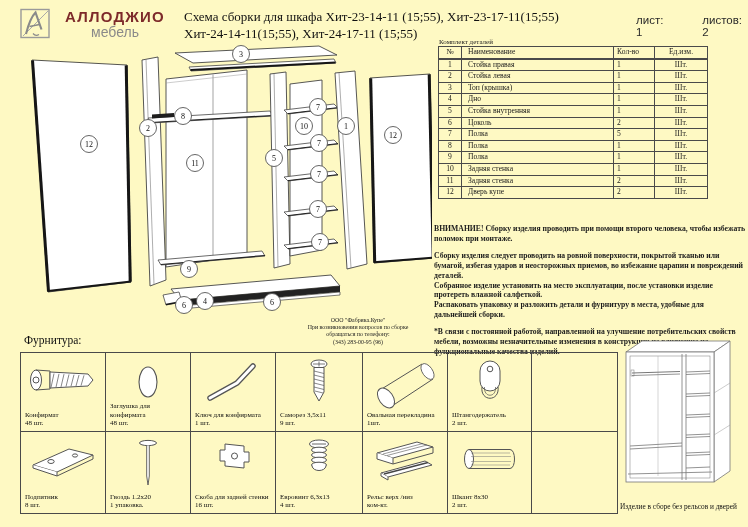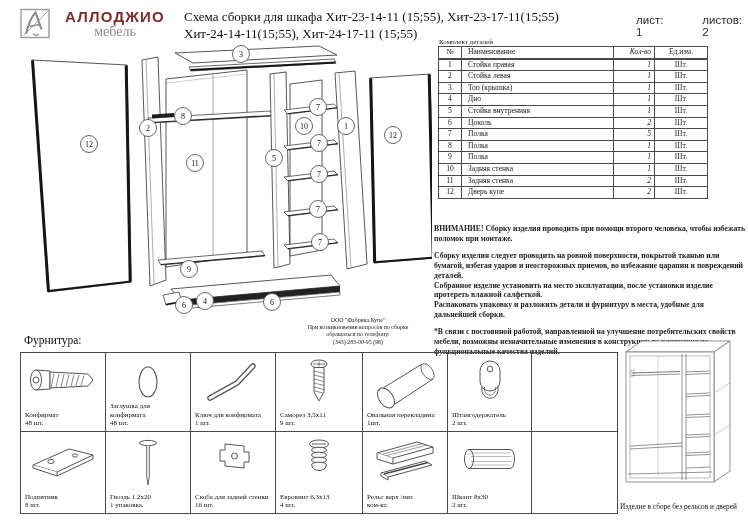--- a/index.html
+++ b/index.html
@@ -1,36 +1,36 @@
 <!DOCTYPE html>
 <html><head>
 <meta charset="utf-8">
 <style>
   html,body{margin:0;padding:0;background:#e8e8e8;}
-  .canvas{position:relative;width:748px;height:527px;background:#ffffff;overflow:hidden;
+  .canvas{position:relative;width:748px;height:527px;background:#fef9c3;overflow:hidden;
           font-family:"Liberation Serif",serif;color:#1a1a1a;}
   svg{display:block;}
   
   .logo-icon{position:absolute;left:20px;top:8px;}
   .brand{position:absolute;left:55px;top:8px;width:120px;text-align:center;
          font-family:"Liberation Sans",sans-serif;}
   .brand-name{font-weight:bold;font-size:15px;letter-spacing:1.2px;color:#7d2a2a;}
-  .brand-sub{font-size:14px;color:#8a8a8a;margin-top:-1px;font-family:Liberation Serif, serif;}
+  .brand-sub{font-size:14px;color:#8a8a8a;margin-top:-1px;}
   .title{position:absolute;left:184px;top:9px;font-size:13px;line-height:16.5px;color:#111;}
   .sheetinfo{position:absolute;left:636px;top:14px;display:flex;gap:32px;
              font-family:"Liberation Sans",sans-serif;font-size:11.5px;color:#2b2b2b;}
   
   .pt-caption{position:absolute;left:439px;top:38px;font-size:7px;color:#222;}
   .parts-table{position:absolute;left:438px;top:46px;border-collapse:collapse;font-size:7.6px;}
   .parts-table th,.parts-table td{border:1px solid #4a4a4a;padding:0 3px;line-height:10.6px;
                                   height:10.6px;font-weight:normal;white-space:nowrap;}
   .parts-table thead th{border-bottom-width:2px;}
   .parts-table .c0{width:16px;text-align:center;}
   .parts-table .c1{width:142px;text-align:left;padding-left:6px;}
-  .parts-table .c2{width:34px;text-align:right;font-style:italic;}
+  .parts-table .c2{width:34px;text-align:left;}
   .parts-table .c3{width:46px;text-align:center;}
   
   .notes{position:absolute;left:434px;top:224px;width:312px;font-size:7.7px;line-height:9.7px;
          color:#1c1c1c;text-align:left;font-weight:bold;}
   .notes .gap{height:8px;}
   
   .contact{position:absolute;left:278px;top:317px;width:160px;text-align:center;
            font-size:5.9px;line-height:7.2px;color:#222;}
   
   .hw-heading{position:absolute;left:24px;top:334px;font-size:11.5px;color:#111;}

